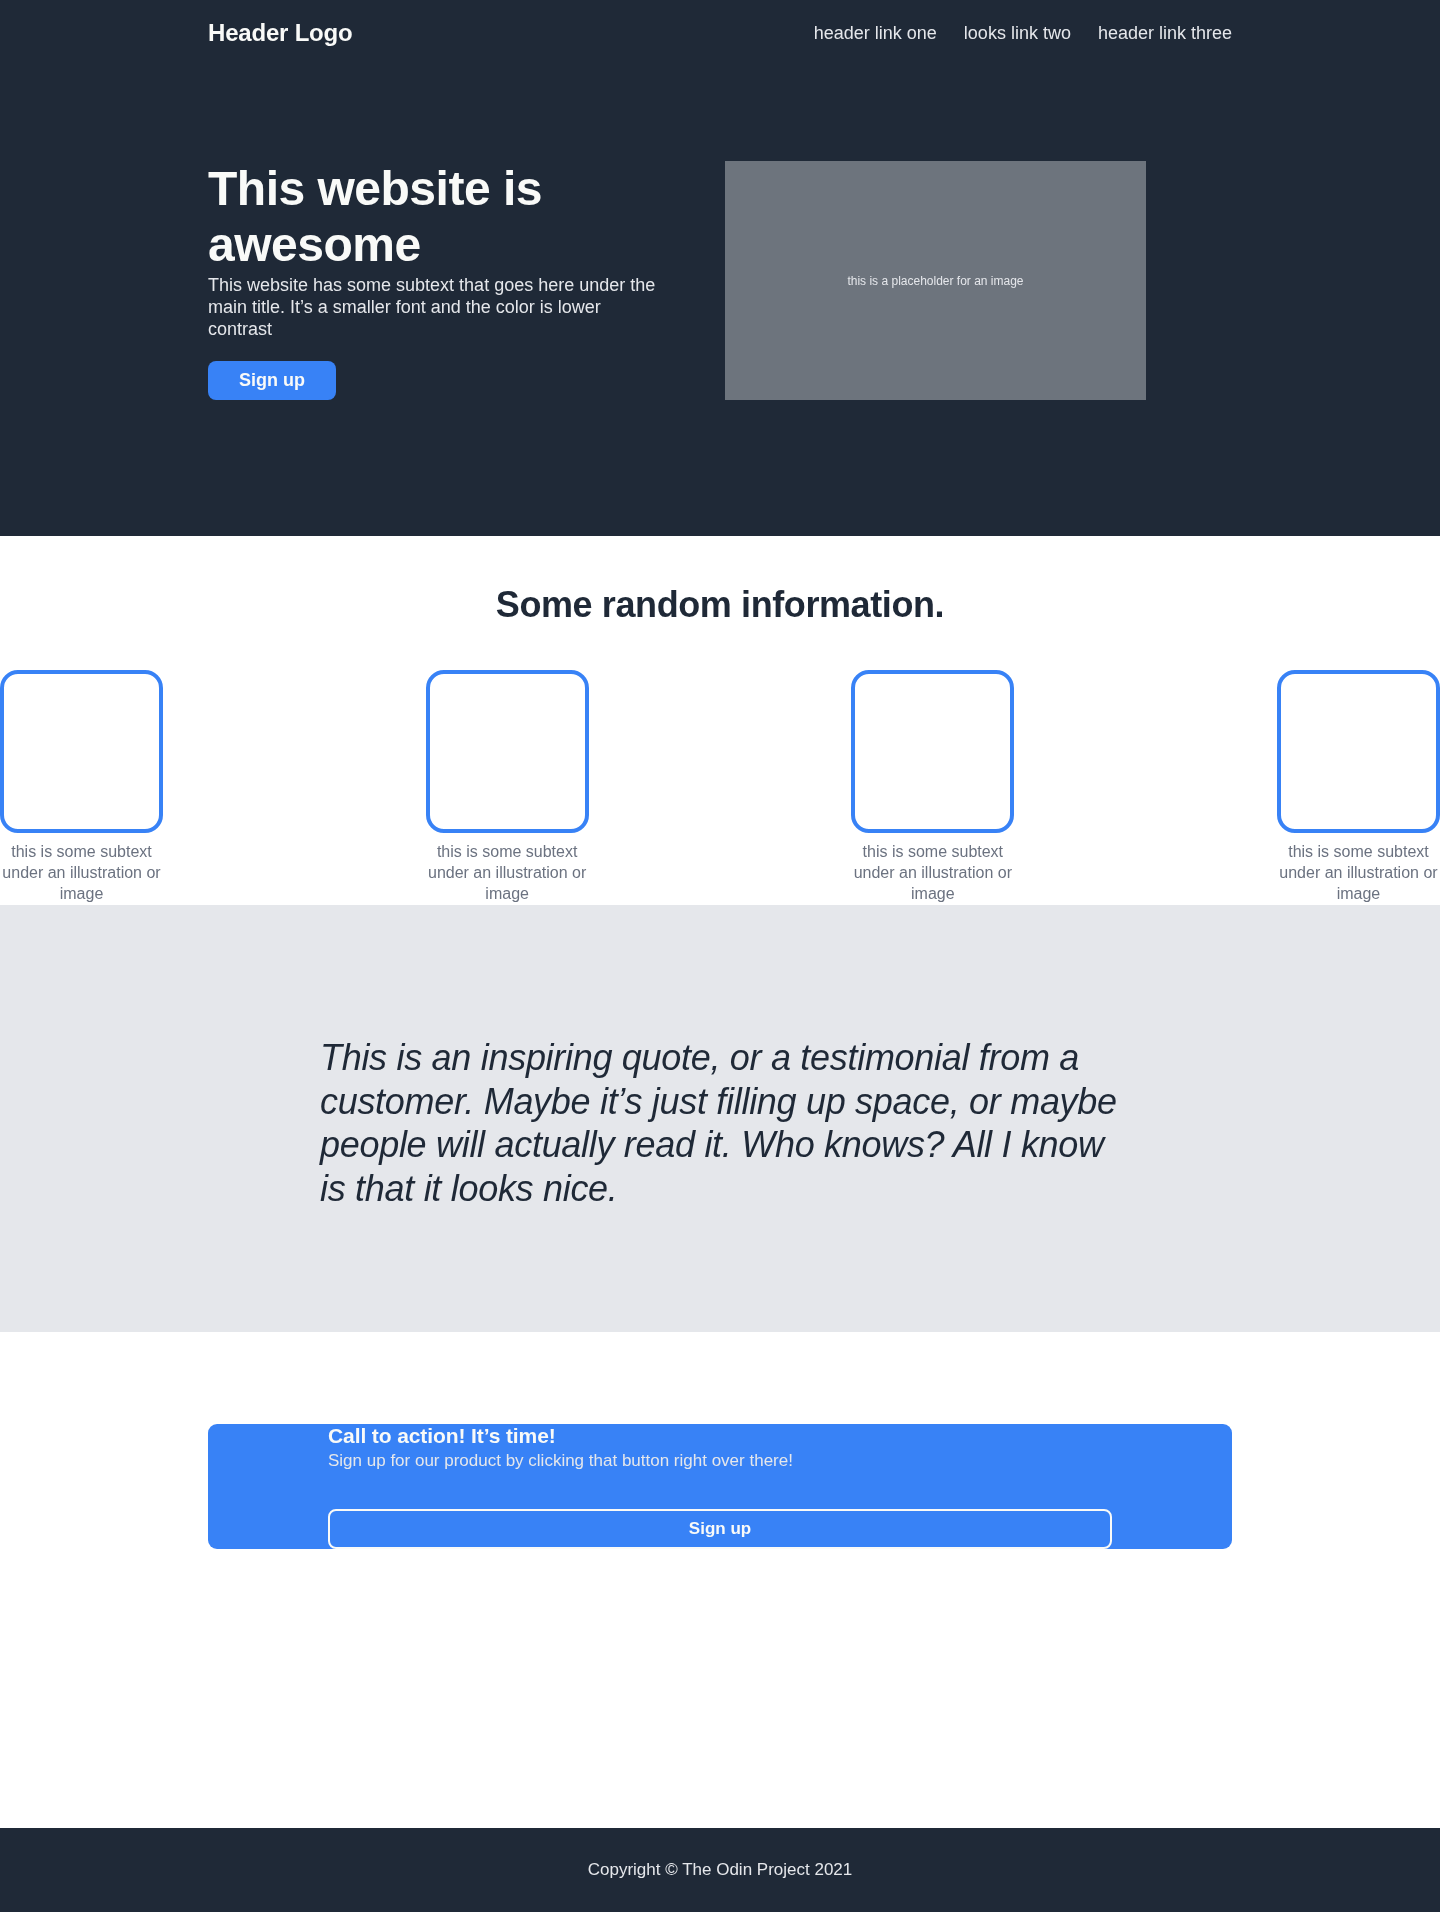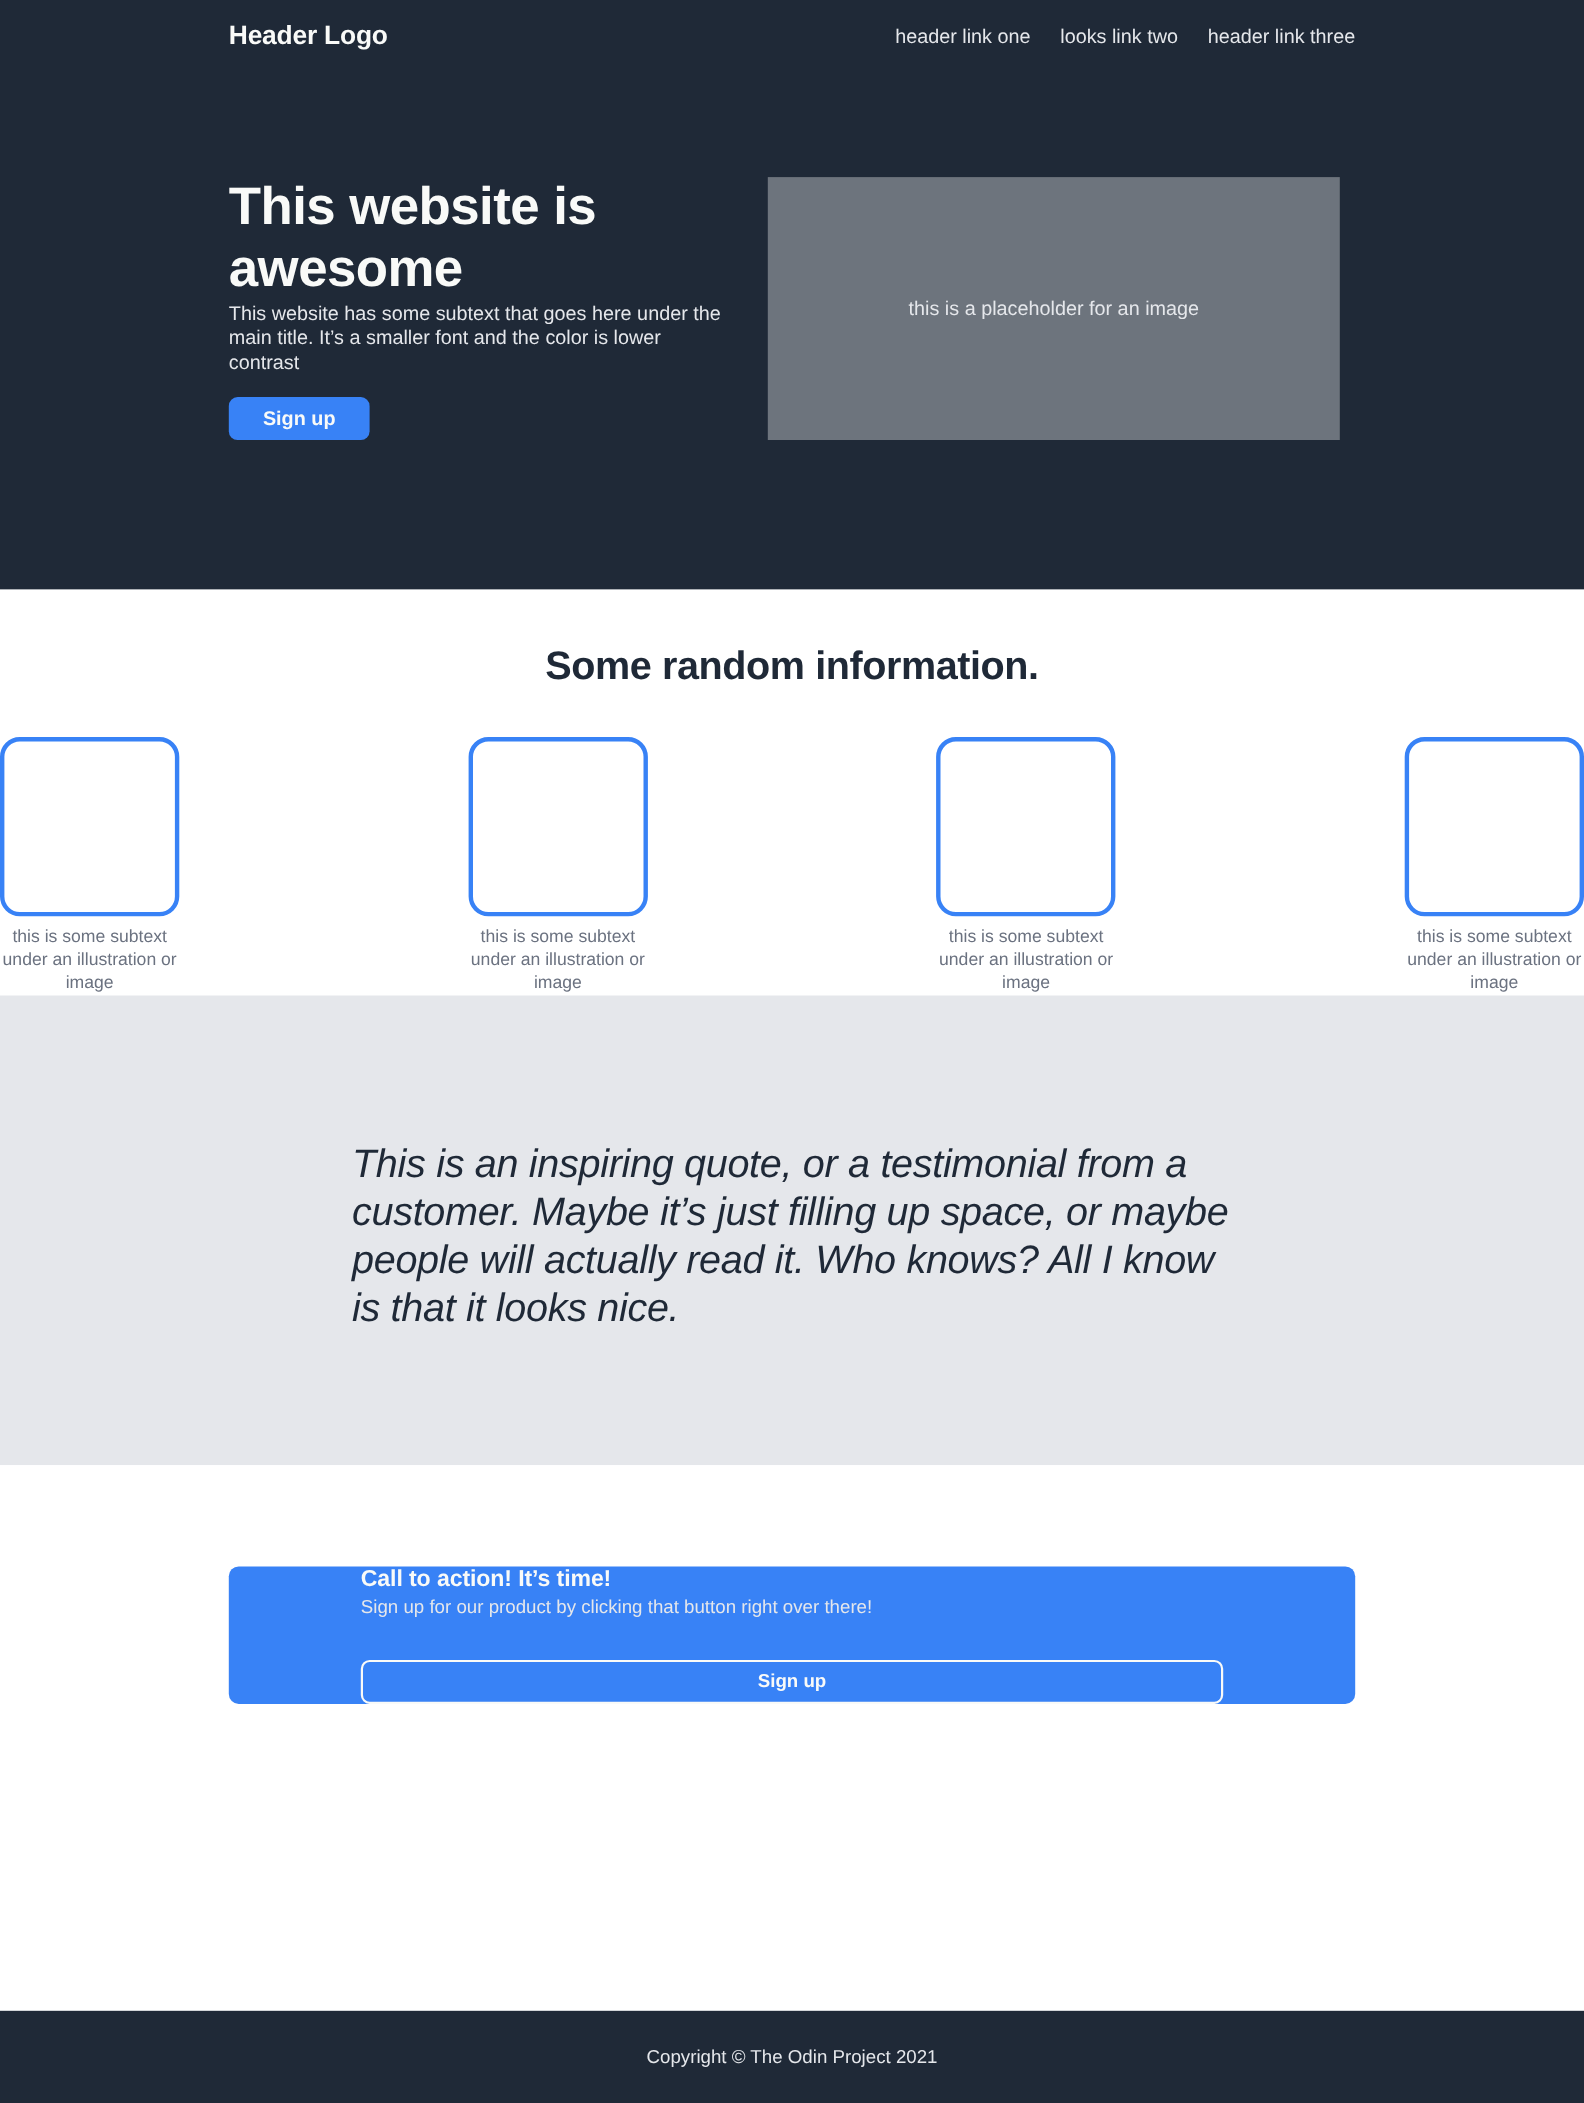--- a/index.html
+++ b/index.html
@@ -51,21 +51,21 @@
   .nav-link {
     color: #E5E7EB;
     font-size: 18px;
     text-decoration: none;
     cursor: pointer;
   }
 
   .hero-body {
     display: flex;
     align-items: flex-start;
-    gap: 34px;
+    gap: 61px;
     padding-top: 95px;
     padding-bottom: 136px;
   }
 
   .hero-text {
     width: 456px;
     flex: none;
   }
 
   .hero-title {
@@ -91,25 +91,25 @@
     font-size: 18px;
     font-weight: bold;
     border: none;
     border-radius: 8px;
     padding: 9px 31px;
     cursor: pointer;
     font-family: "Liberation Sans", sans-serif;
   }
 
   .hero-image {
-    width: 520px;
+    width: 421px;
     height: 239px;
     background: #6D747D;
     color: #E5E7EB;
-    font-size: 18px;
+    font-size: 12px;
     display: flex;
     align-items: center;
     justify-content: center;
     flex: none;
   }
 
   
   .info {
     background: #ffffff;
     padding-top: 48px;

